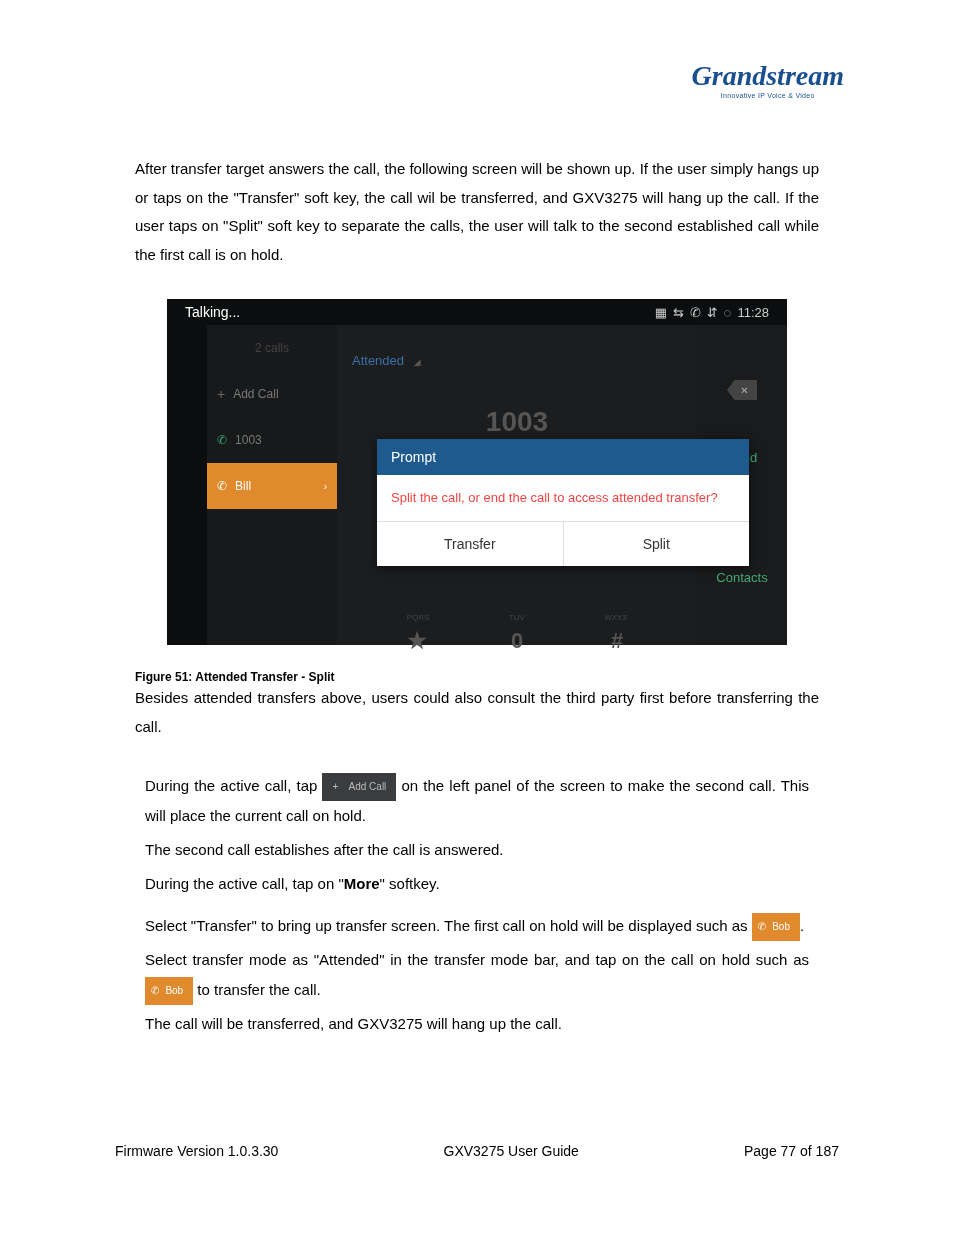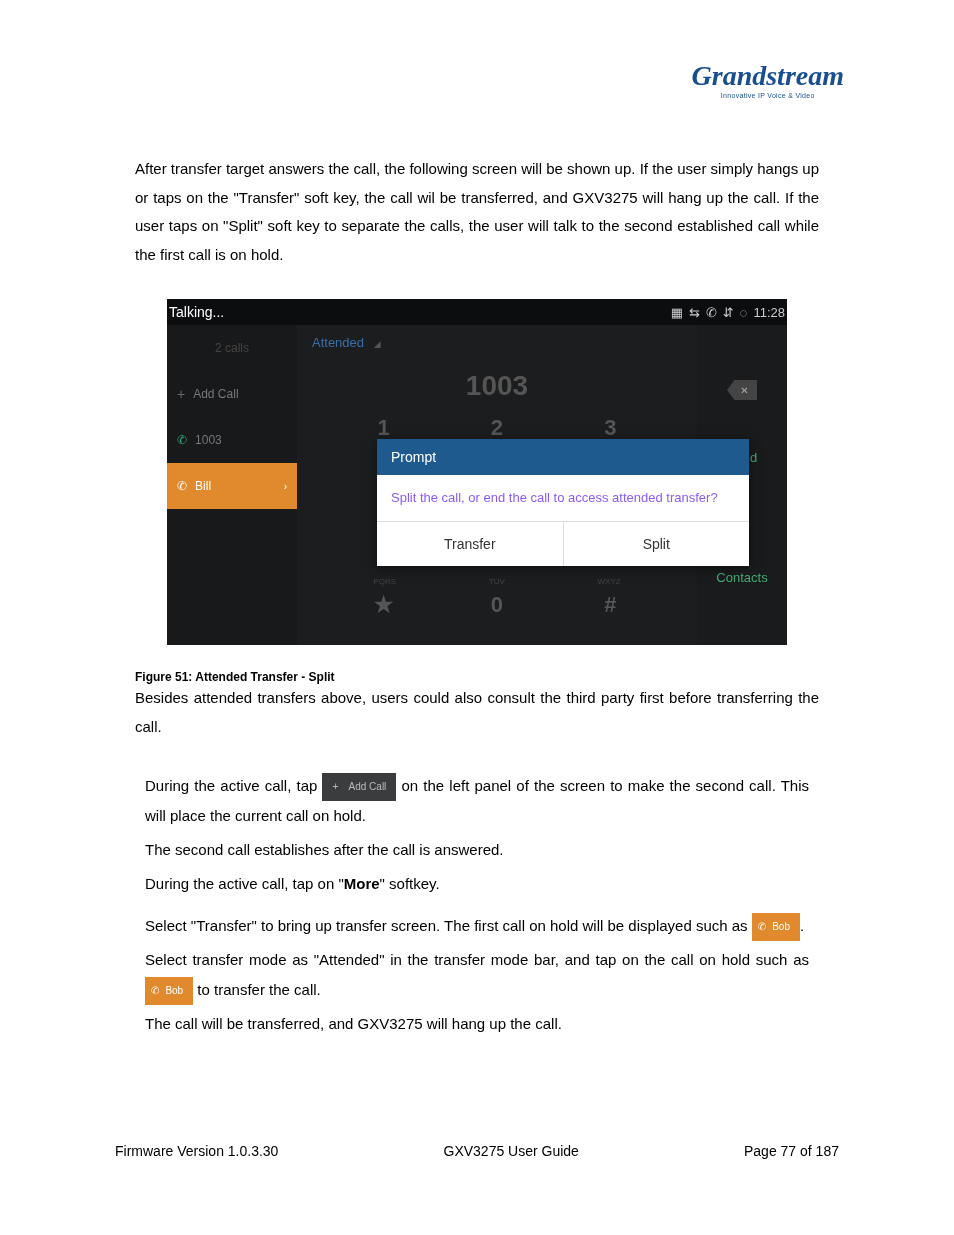--- a/index.html
+++ b/index.html
@@ -43,58 +43,59 @@
     .screenshot {
       width: 620px;
       margin: 0 auto 25px;
       background: #0b0d0e;
       position: relative;
     }
     .status-bar {
       display: flex;
       justify-content: space-between;
       align-items: center;
-      padding: 5px 2px;
+      padding: 5px 18px;
       color: #fff;
       font-size: 14px;
     }
     .status-icons {
       display: flex;
       align-items: center;
       gap: 6px;
       font-size: 13px;
     }
     .status-icons span { color: #ccc; }
     .phone-body {
       display: flex;
       height: 320px;
     }
     .sidebar {
       width: 130px;
       background: #18191a;
+      margin-left: 40px;
     }
     .sidebar-item {
       padding: 8px 10px;
       font-size: 12px;
       color: #777;
       display: flex;
       align-items: center;
       gap: 8px;
       height: 46px;
     }
     .sidebar-item.calls { justify-content: center; color: #444; }
     .sidebar-item.selected { background: #e08a2d; color: #fff; }
     .sidebar-item .plus { font-size: 14px; color: #666; }
     .main-area {
       flex: 1;
       background: #1c1d1f;
       position: relative;
     }
     .attended-bar {
-      padding: 10px 15px;
+      padding: 28px 15px;
       color: #3a6fa8;
       font-size: 13px;
     }
     .number-display {
       text-align: center;
       font-size: 28px;
       font-weight: bold;
       color: #555;
       padding: 10px 0;
     }
@@ -156,21 +157,21 @@
     }
     .dialog-title {
       background: #1e5a8e;
       color: #fff;
       padding: 10px 14px;
       font-size: 14px;
     }
     .dialog-body {
       padding: 14px;
       font-size: 13px;
-      color: #8b5cf6;
+      color: #ef4444;
       line-height: 1.4;
       border-bottom: 1px solid #ddd;
     }
     .dialog-buttons {
       display: flex;
     }
     .dialog-btn {
       flex: 1;
       text-align: center;
       padding: 14px 0;

